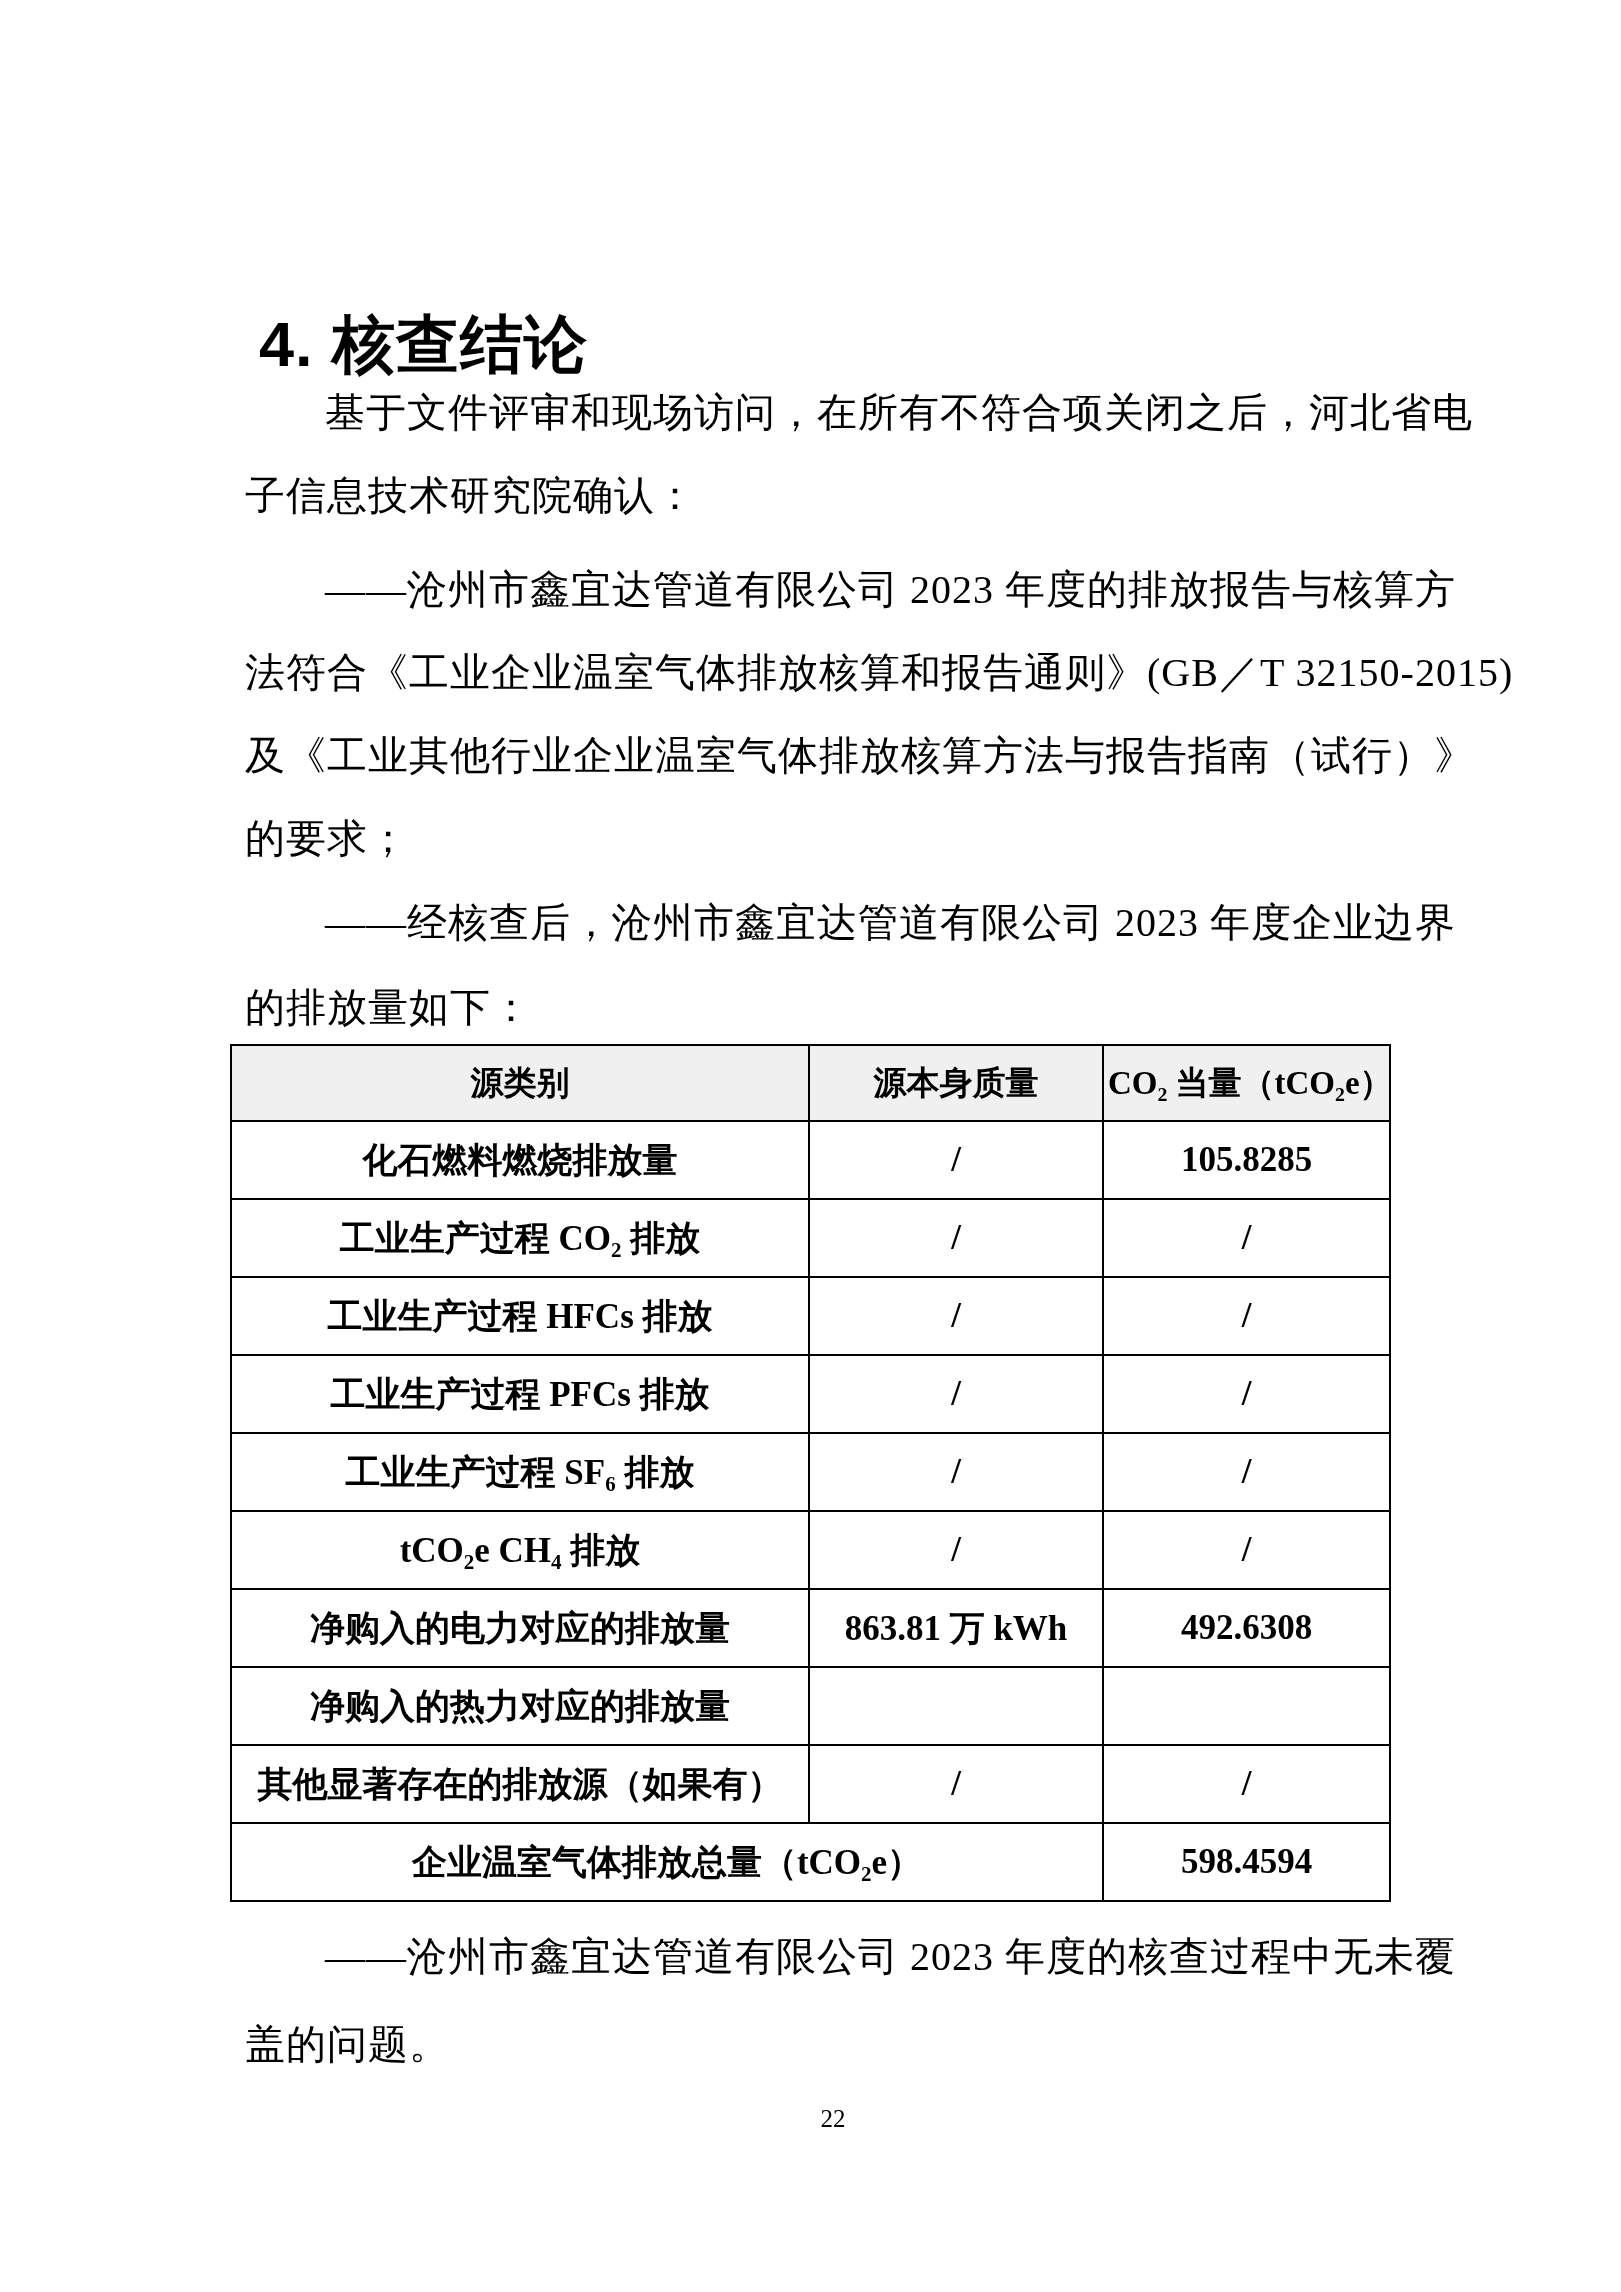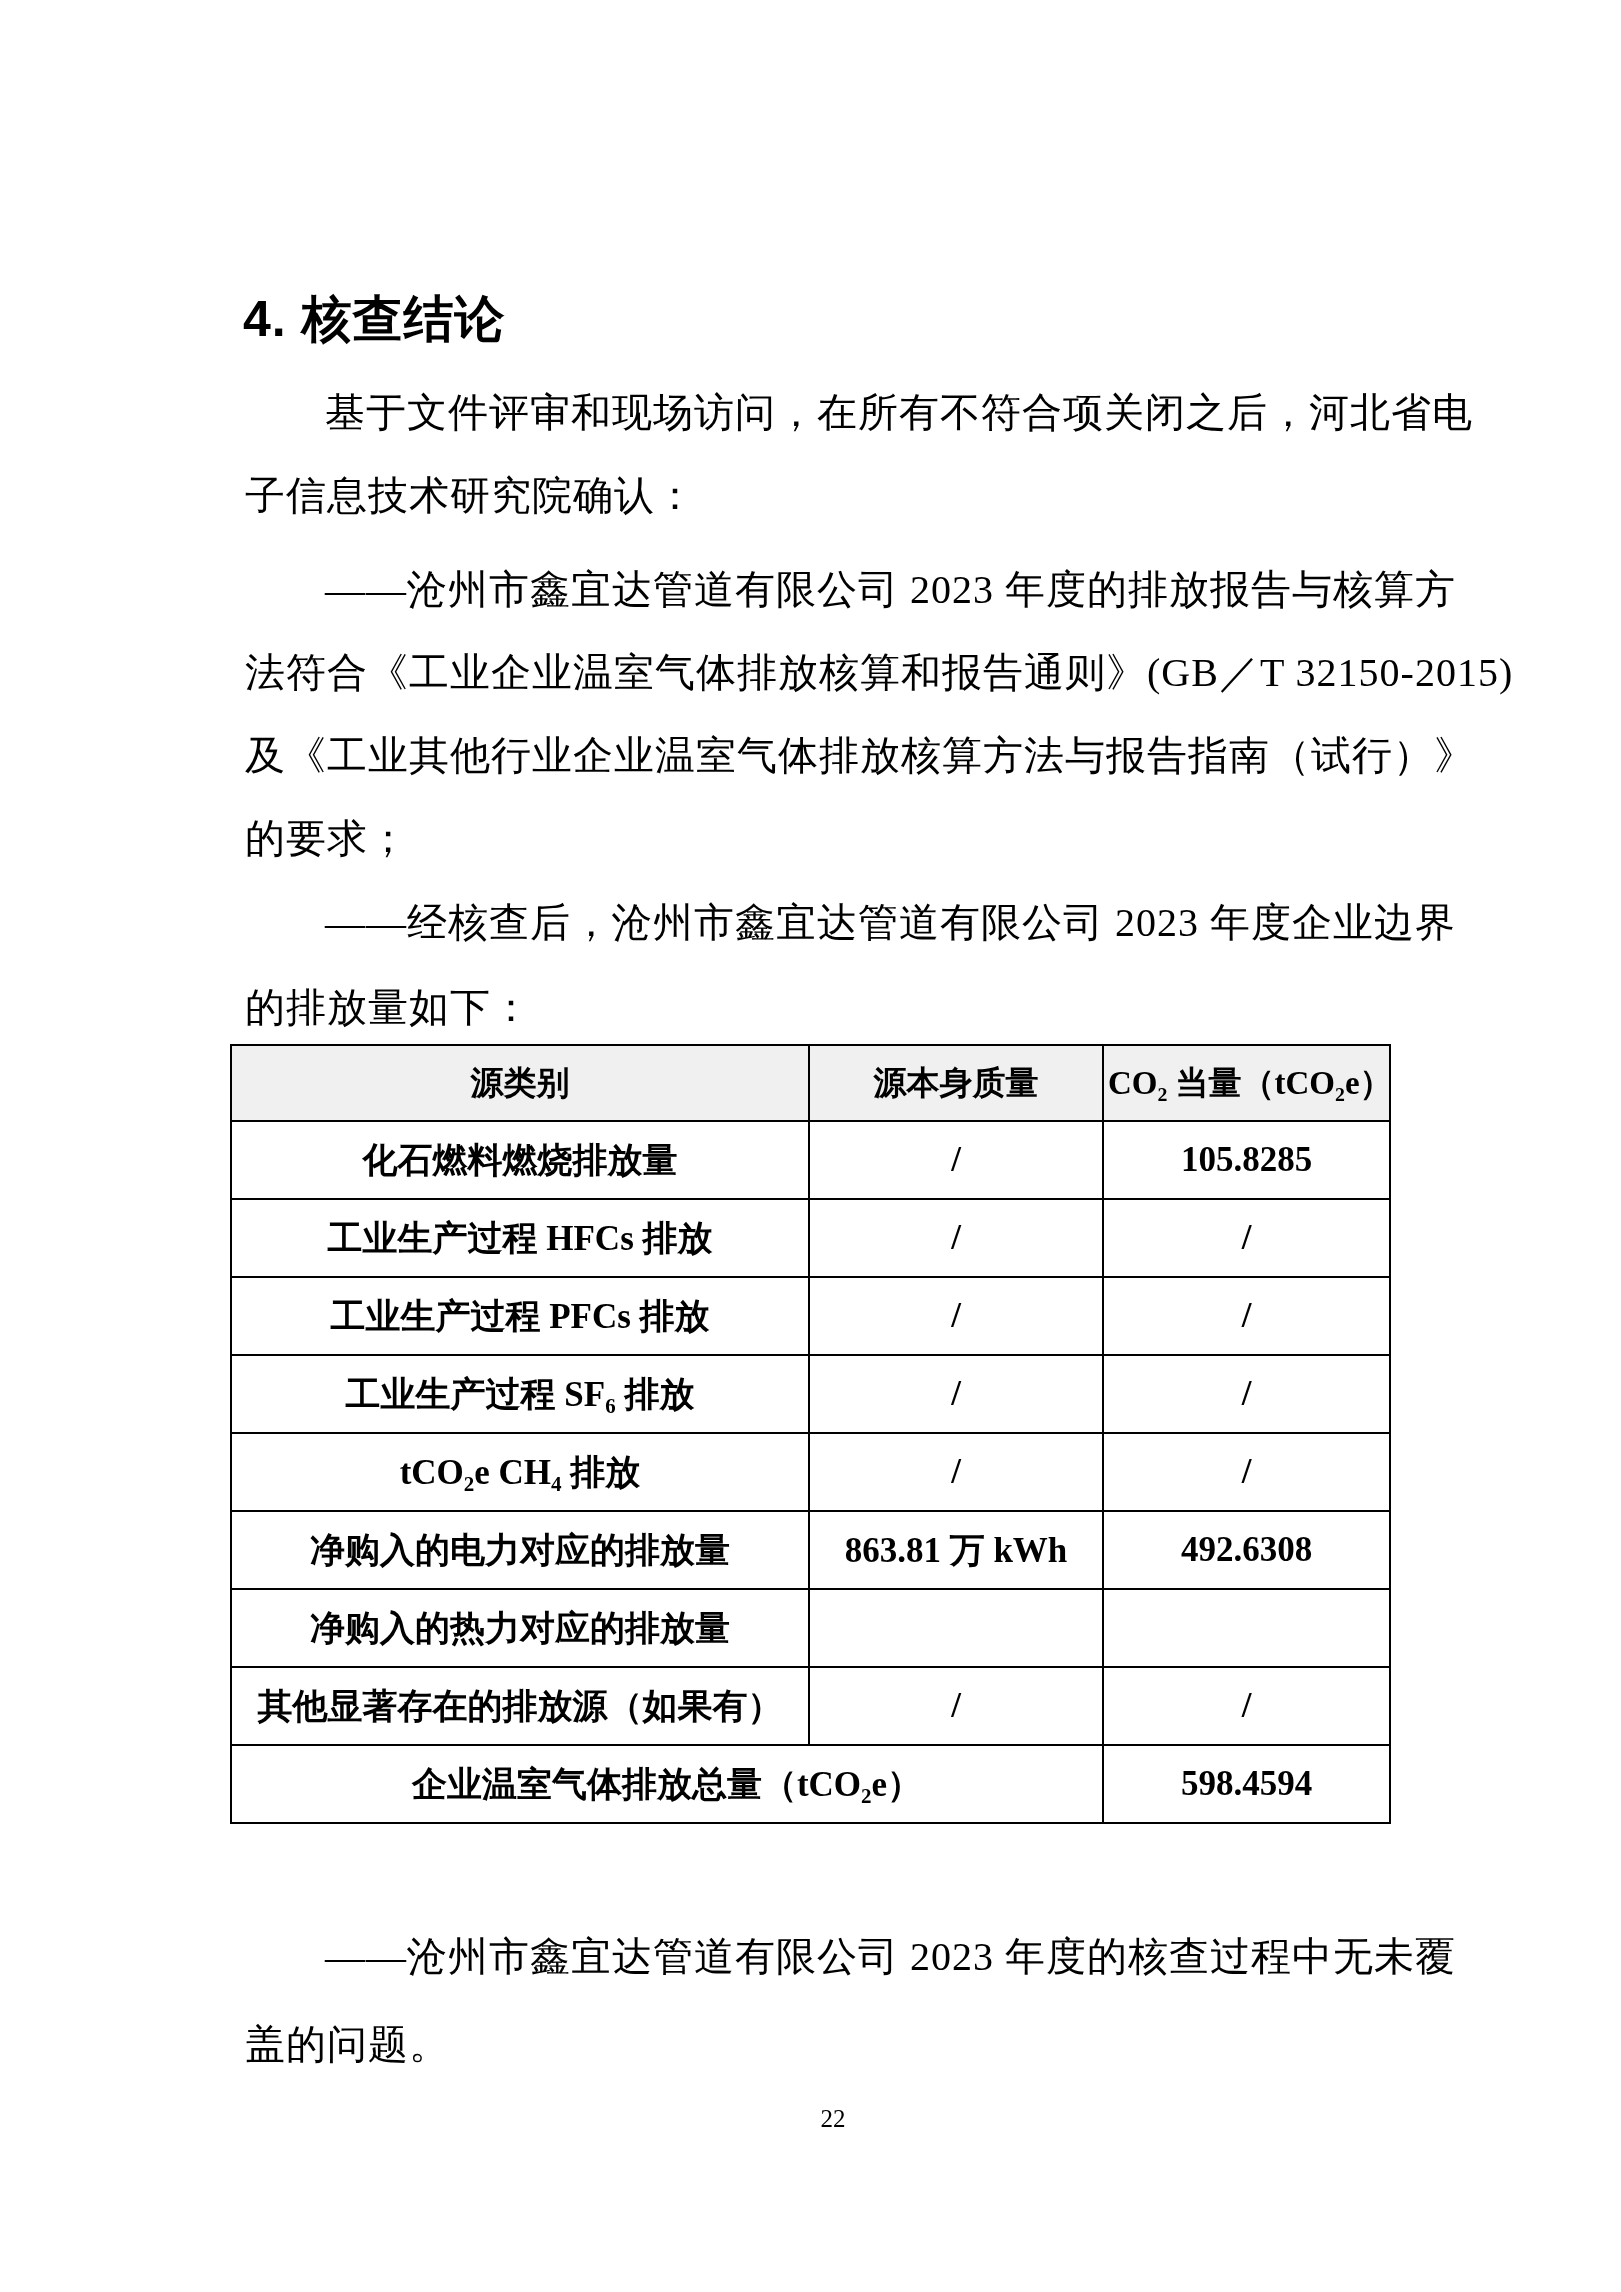--- a/index.html
+++ b/index.html
@@ -8,26 +8,26 @@
     width:1621px; height:2293px;
     margin:0 auto;
     background:#ffffff;
     color:#000000;
     font-family:"Liberation Serif","DejaVu Serif",serif;
     overflow:hidden;
   }
   .heading {
     position:absolute;
     left:243px; top:286px;
-    font-size:50px;
+    font-size:63px;
     font-weight:bold;
     font-family:"Liberation Sans","DejaVu Sans",sans-serif;
     letter-spacing:1px;
     white-space:nowrap;
-    margin:0;
+    margin:16px;
   }
   .bline {
     position:absolute;
     left:245px;
     width:1264px;
     font-size:40px;
     letter-spacing:1px;
     line-height:45px;
     white-space:nowrap;
   }
@@ -93,20 +93,25 @@
         <th>CO₂ 当量（tCO₂e）</th>
       </tr>
     </thead>
     <tbody>
       <tr>
         <td>化石燃料燃烧排放量</td>
         <td>/</td>
         <td>105.8285</td>
       </tr>
       <tr>
+        <td>工业生产过程 CO₂ 排放</td>
+        <td>/</td>
+        <td>/</td>
+      </tr>
+      <tr>
         <td>工业生产过程 HFCs 排放</td>
         <td>/</td>
         <td>/</td>
       </tr>
       <tr>
         <td>工业生产过程 PFCs 排放</td>
         <td>/</td>
         <td>/</td>
       </tr>
       <tr>

